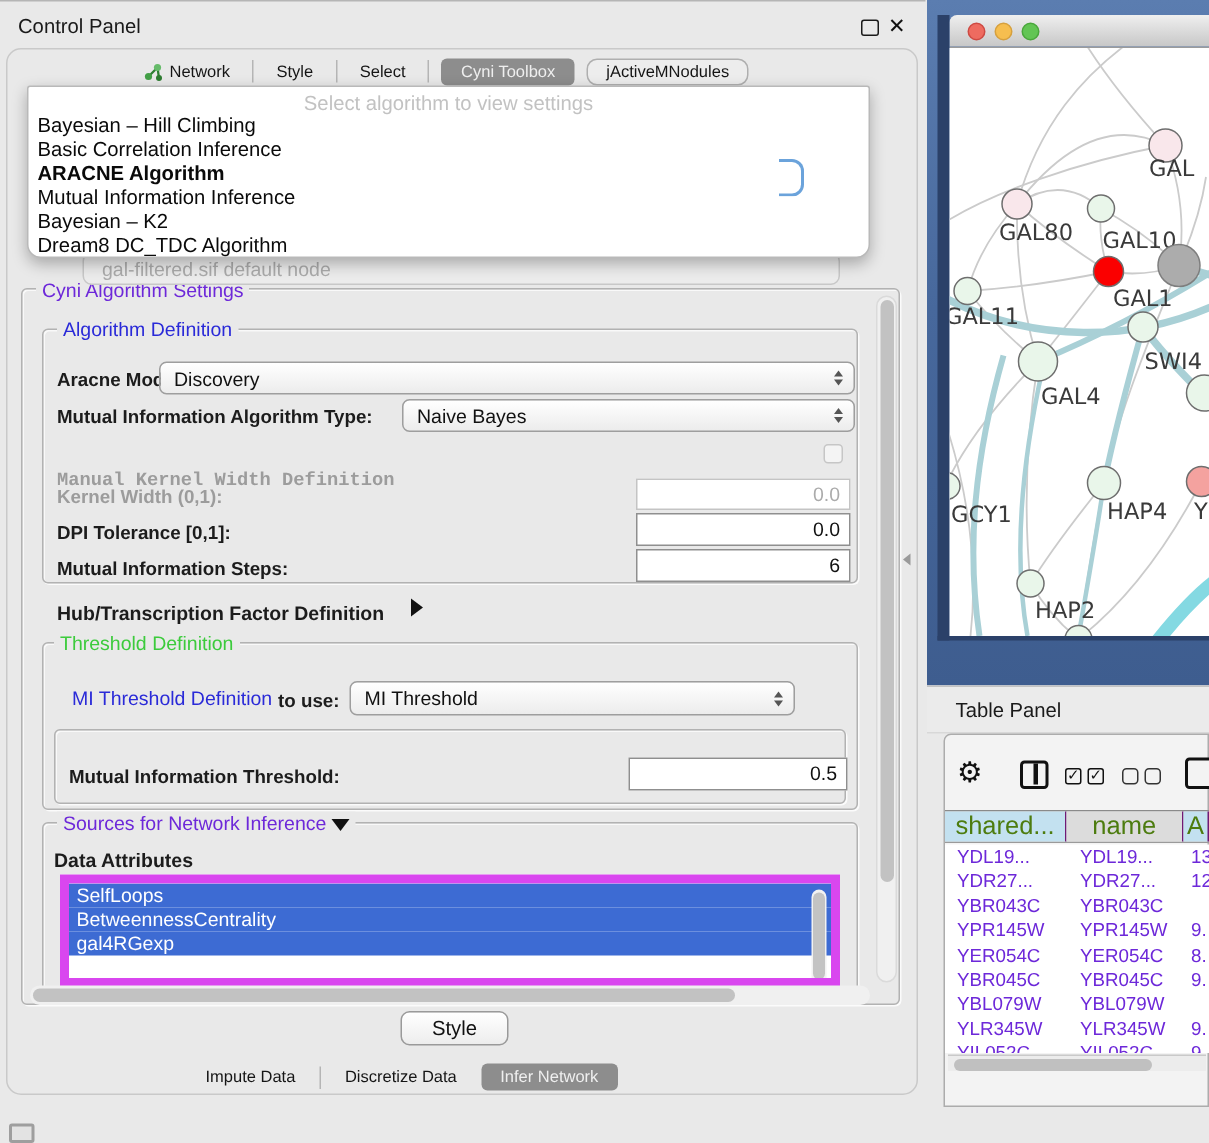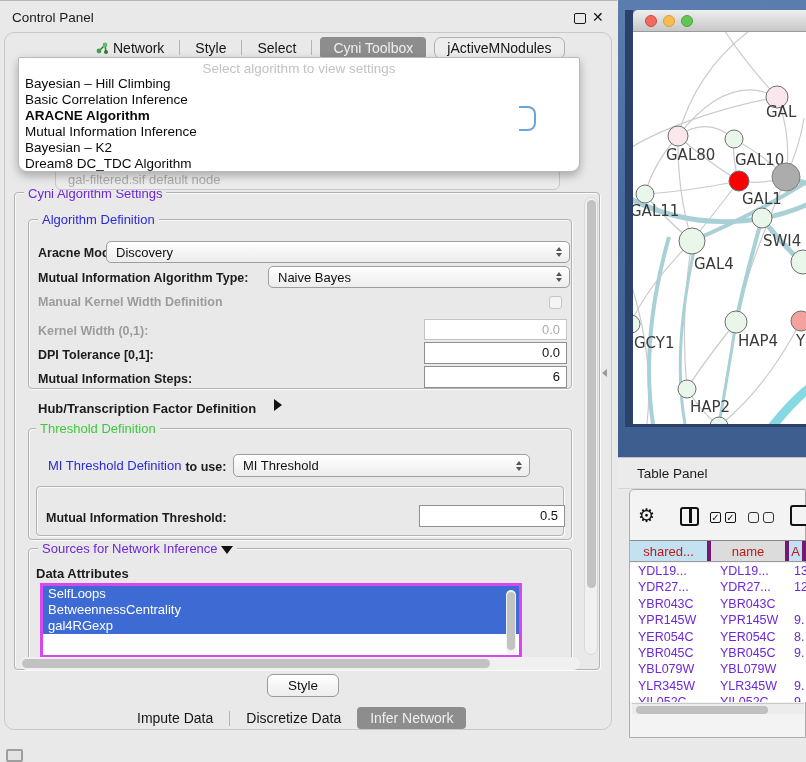--- a/index.html
+++ b/index.html
@@ -8,21 +8,21 @@
   .abs { position:absolute; }
 
   
   .cp-topline { left:0; top:3; width:617px; height:1px; background:#B5B5B5; }
   .cp-title { left:12px; top:10px; font-size:13.5px; color:#1A1A1A; }
   .float-btn { left:574px; top:13px; width:12px; height:11px; border:1.5px solid #1A1A1A; border-radius:2px; background:transparent; }
   .close-btn { left:592px; top:9px; font-size:14px; font-weight:bold; color:#111; }
   .shell { left:4px; top:32px; width:608px; height:698px; border:1px solid #C9C9C9; border-radius:10px; background:#E9E9E9; }
 
   .tabbar { left:88px; top:36px; height:23px; display:flex; align-items:center; gap:8px; }
-  .tab { font-size:14px; color:#151515; padding:3px 7px; white-space:nowrap; display:flex; align-items:center; gap:4px; cursor:default; }
+  .tab { font-size:11px; color:#151515; padding:3px 7px; white-space:nowrap; display:flex; align-items:center; gap:4px; cursor:default; }
   .tab.sel { background:#8D8D8D; color:#EFEFEF; border-radius:4px; padding:3px 13px; }
   .tab.outlined { border:1px solid #AFAFAF; border-radius:7px; background:#EDEDED; padding:2px 12px; }
   .tabsep { width:1px; height:15px; background:#B5B5B5; }
 
   
   .popup { left:18px; top:57px; width:562px; height:115px; background:#FFFFFF; border:1px solid #B9B9B9;
            border-radius:2px 2px 9px 9px; box-shadow:0 4px 10px rgba(0,0,0,0.28); z-index:50; }
   .popup-ph { width:100%; text-align:center; font-size:13.5px; color:#C2C2C2; padding-top:3px; height:18px; }
   .pitem { height:16px; line-height:16px; font-size:13.5px; color:#0A0A0A; padding-left:6px; }
   .pitem.b { font-weight:bold; }
@@ -47,21 +47,21 @@
   .combo .arrows i.dn { border-top:4px solid #555; }
 
   .tfield { background:#FFFFFF; border:1px solid #8F8F8F; font-size:13px; color:#111; text-align:right; padding-right:6px; line-height:19px; }
   .tfield.dis { border-color:#C4C4C4; color:#ABABAB; }
   .cbox { width:13px; height:13px; border:1px solid #C6C6C6; border-radius:3px; background:#F4F4F4; }
 
   .tri-right { width:0; height:0; border-top:6px solid transparent; border-bottom:6px solid transparent; border-left:8px solid #111; }
   .tri-down { width:0; height:0; border-left:6px solid transparent; border-right:6px solid transparent; border-top:8px solid #111; display:inline-block; }
 
   
-  .attr-list { left:40px; top:583px; width:482px; height:75px; background:#FFFFFF; border:3px solid #d946ef; overflow:hidden; }
+  .attr-list { left:40px; top:583px; width:520px; height:75px; background:#FFFFFF; border:6px solid #d946ef; overflow:hidden; }
   .aitem { height:16px; line-height:16px; font-size:13px; color:#FFFFFF; padding-left:5px; width:508px; }
   .list-vscroll { position:absolute; right:3px; top:4px; width:10px; height:64px; background:#F2F2F2; border-radius:6px; }
   .list-vscroll .thumb { position:absolute; left:1px; top:2px; width:8px; height:58px; background:#C3C3C3; border-radius:5px; }
 
   .vscroll { left:584px; top:197px; width:14px; height:458px; background:#F0F0F0; border:1px solid #DADADA; border-radius:7px; }
   .vscroll .thumb { position:absolute; left:1.5px; top:2px; width:9px; height:388px; background:#C2C2C2; border-radius:6px; }
   .hscroll { left:20px; top:657px; width:560px; height:13px; background:#F0F0F0; border-radius:7px; }
   .hscroll .thumb { position:absolute; left:2px; top:2px; width:468px; height:9px; background:#C2C2C2; border-radius:5px; }
 
   .apply-btn { left:267px; top:674px; width:72px; height:23px; background:linear-gradient(#FFFFFF,#EDEDED);
@@ -85,21 +85,21 @@
   .tp-bar { left:618px; top:457px; width:188px; height:32px; background:#EBEBEB; border-top:1px solid #C2C2C2; border-bottom:1px solid #D8D8D8; }
   .tp-title { left:637px; top:466px; font-size:13.5px; color:#1A1A1A; }
   .tp-inner { left:629px; top:489px; width:177px; height:249px; background:#F3F3F3; border:1px solid #ACACAC; border-radius:5px 0 0 0; }
   .gear { left:638px; top:504px; font-size:19px; color:#111; }
   .colicon { left:680px; top:507px; width:19px; height:19px; border:2.5px solid #111; border-radius:3px; }
   .colicon i { position:absolute; left:7px; top:0; width:2.5px; height:14px; background:#111; }
   .ckbox { position:absolute; width:11px; height:11px; border:1.6px solid #111; border-radius:2px; font-size:10px; line-height:9px; text-align:center; color:#111; font-weight:bold; }
   .embox { position:absolute; width:11px; height:11px; border:1.6px solid #333; border-radius:3px; }
   .docicon { left:790px; top:505px; width:20px; height:21px; border:2.5px solid #111; border-radius:3px; background:#F3F3F3; }
   .thead { left:630px; top:540px; width:176px; height:22px; display:flex; border-top:1px solid #8A8A8A; border-bottom:1px solid #9A9A9A; }
-  .hcell { height:100%; font-size:13px; color:#b91c1c; display:flex; align-items:center; justify-content:center; border-right:4px solid #701a75; overflow:hidden; }
+  .hcell { height:100%; font-size:17px; color:#4d7c0f; display:flex; align-items:center; justify-content:center; border-right:1px solid #701a75; overflow:hidden; }
   .tbody { left:630px; top:563px; width:176px; height:139px; background:#FFFFFF; overflow:hidden; }
   .trow { display:flex; height:16.4px; }
   .tcell { font-size:12.5px; color:#6d28d9; line-height:16.4px; overflow:hidden; white-space:nowrap; }
   .c0 { width:81px; padding-left:8px; } .c1 { width:78px; padding-left:9px; } .c2 { flex:1; padding-left:5px; }
   .tp-hscroll { left:632px; top:703px; width:172px; height:11px; background:#ECECEC; border-top:1px solid #C9C9C9; }
   .tp-hscroll .thumb { position:absolute; left:4px; top:1.5px; width:132px; height:8px; background:#C0C0C0; border-radius:5px; }
 </style>
 </head>
 <body>
 
@@ -155,21 +155,21 @@
 
 <div class="abs blabel" style="left:38px; top:271px;">Mutual Information Algorithm Type:</div>
 <div class="abs combo" style="left:268px; top:266px; width:302px; height:22px;">
   <span>Naive Bayes</span>
   <span class="arrows">
       <i class="up"></i>
       <i class="dn"></i>
     </span>
 </div>
 
-<div class="abs glabel" style="left:38px; top:295px;">Manual Kernel Width Definition</div>
+<div class="abs glabel" style="left:38px; top:313px;font-family:Liberation Mono, monospace;">Manual Kernel Width Definition</div>
 <div class="abs cbox" style="left:549px; top:296px;"></div>
 
 <div class="abs glabel" style="left:38px; top:324px;">Kernel Width (0,1):</div>
 <div class="abs tfield dis" style="left:424px; top:319px; width:143px; height:21px;">0.0</div>
 
 <div class="abs blabel" style="left:38px; top:348px;">DPI Tolerance [0,1]:</div>
 <div class="abs tfield" style="left:424px; top:342px; width:143px; height:22px;">0.0</div>
 
 <div class="abs blabel" style="left:38px; top:372px;">Mutual Information Steps:</div>
 <div class="abs tfield" style="left:424px; top:366px; width:143px; height:22px;">6</div>

